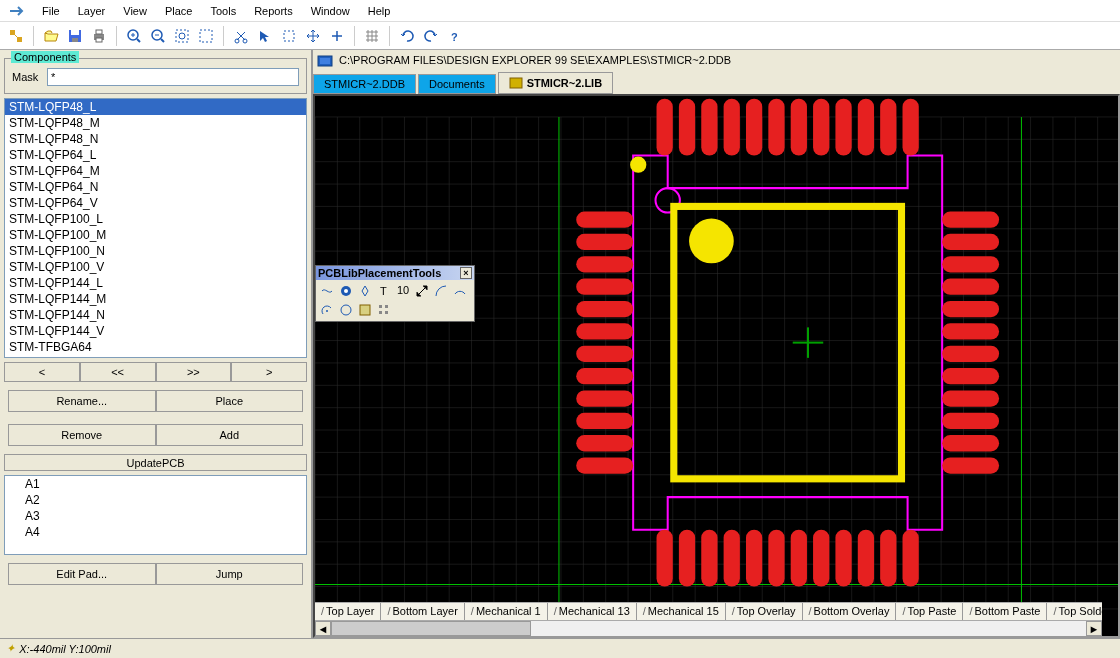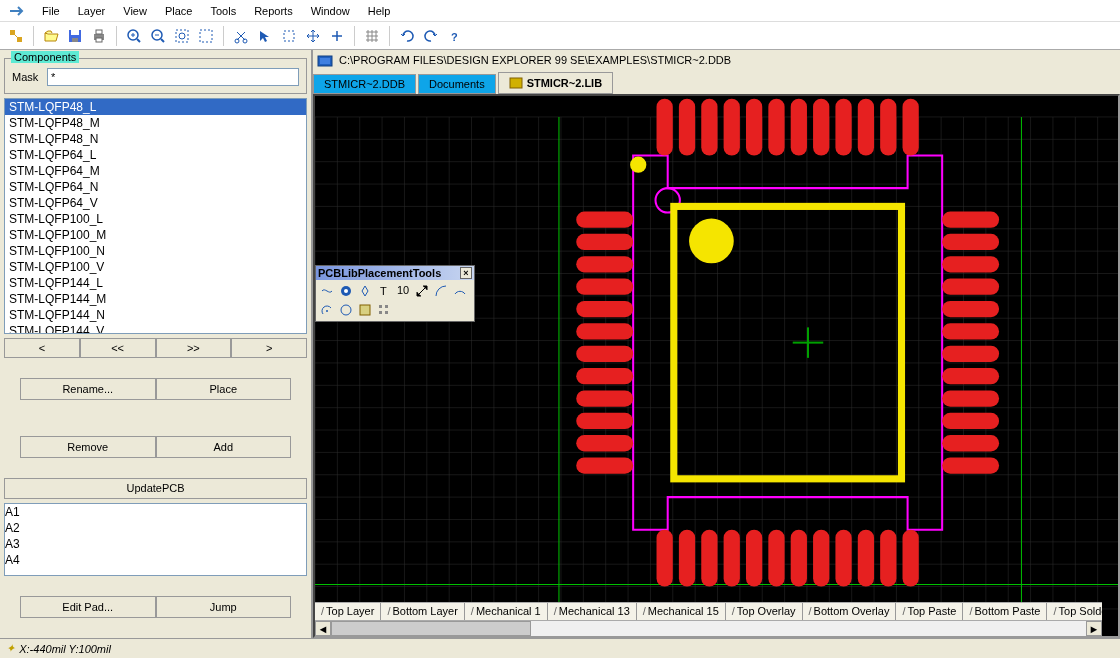--- a/index.html
+++ b/index.html
@@ -29,27 +29,27 @@
 .mask-row label { width: 35px; }
 .mask-row input { flex: 1; border: 1px solid #7f9db9; padding: 1px 3px; height: 18px; }
 
 .component-list { background: #fff; border: 1px solid #7f9db9; height: 260px; overflow-y: auto; margin: 2px; }
 .component-list .list-item { padding: 1px 4px; font-size: 12px; cursor: default; white-space: nowrap; }
 .component-list .list-item.selected { background: #316ac5; color: #ffffff; }
 
 .nav-row { display: flex; margin: 2px; gap: 0; }
 .nav-row button { flex: 1; height: 20px; border: 1px solid #999; background: #ece9d8; cursor: pointer; font-family: inherit; }
 
-.btn-row { display: flex; margin: 18px; gap: 0; border-radius: 9px; }
+.btn-row { display: flex; margin: 6px; gap: 0; border-radius: 9px; }
 .btn-row button { flex: 1; height: 22px; border: 1px solid #999; background: #ece9d8; cursor: pointer; font-family: inherit; text-align: center; }
 
-.btn-full { width: calc(100% - 4px); margin: 2px; height: 24px; border: 1px solid #999; background: #ece9d8; cursor: pointer; font-family: inherit; }
+.btn-full { width: calc(100% - 4px); margin: 2px; height: 17px; border: 1px solid #999; background: #ece9d8; cursor: pointer; font-family: inherit; }
 
 .second-list { background: #fff; border: 1px solid #7f9db9; height: 80px; overflow-y: auto; margin: 2px; }
-.second-list .list-item { padding: 1px 0; font-size: 12px; }
+.second-list .list-item { padding: 1px 20px; font-size: 12px; }
 
 .right-panel { flex: 1; display: flex; flex-direction: column; background: #ece9d8; }
 
 .doc-title { display: flex; align-items: center; height: 20px; padding: 2px 4px; gap: 6px; font-size: 11px; }
 .doc-title .doc-icon { width: 16px; height: 14px; }
 
 .doc-tabs { display: flex; height: 22px; margin-top: 2px; }
 .doc-tab { padding: 3px 10px; border: 1px solid #999; background: #0ea5e9; margin-right: 2px; cursor: pointer; font-size: 11px; display: flex; align-items: center; gap: 4px; }
 .doc-tab.active { background: #ece9d8; font-weight: bold; }
 .doc-tab:not(.active) { position: relative; top: 2px; height: 20px; }

